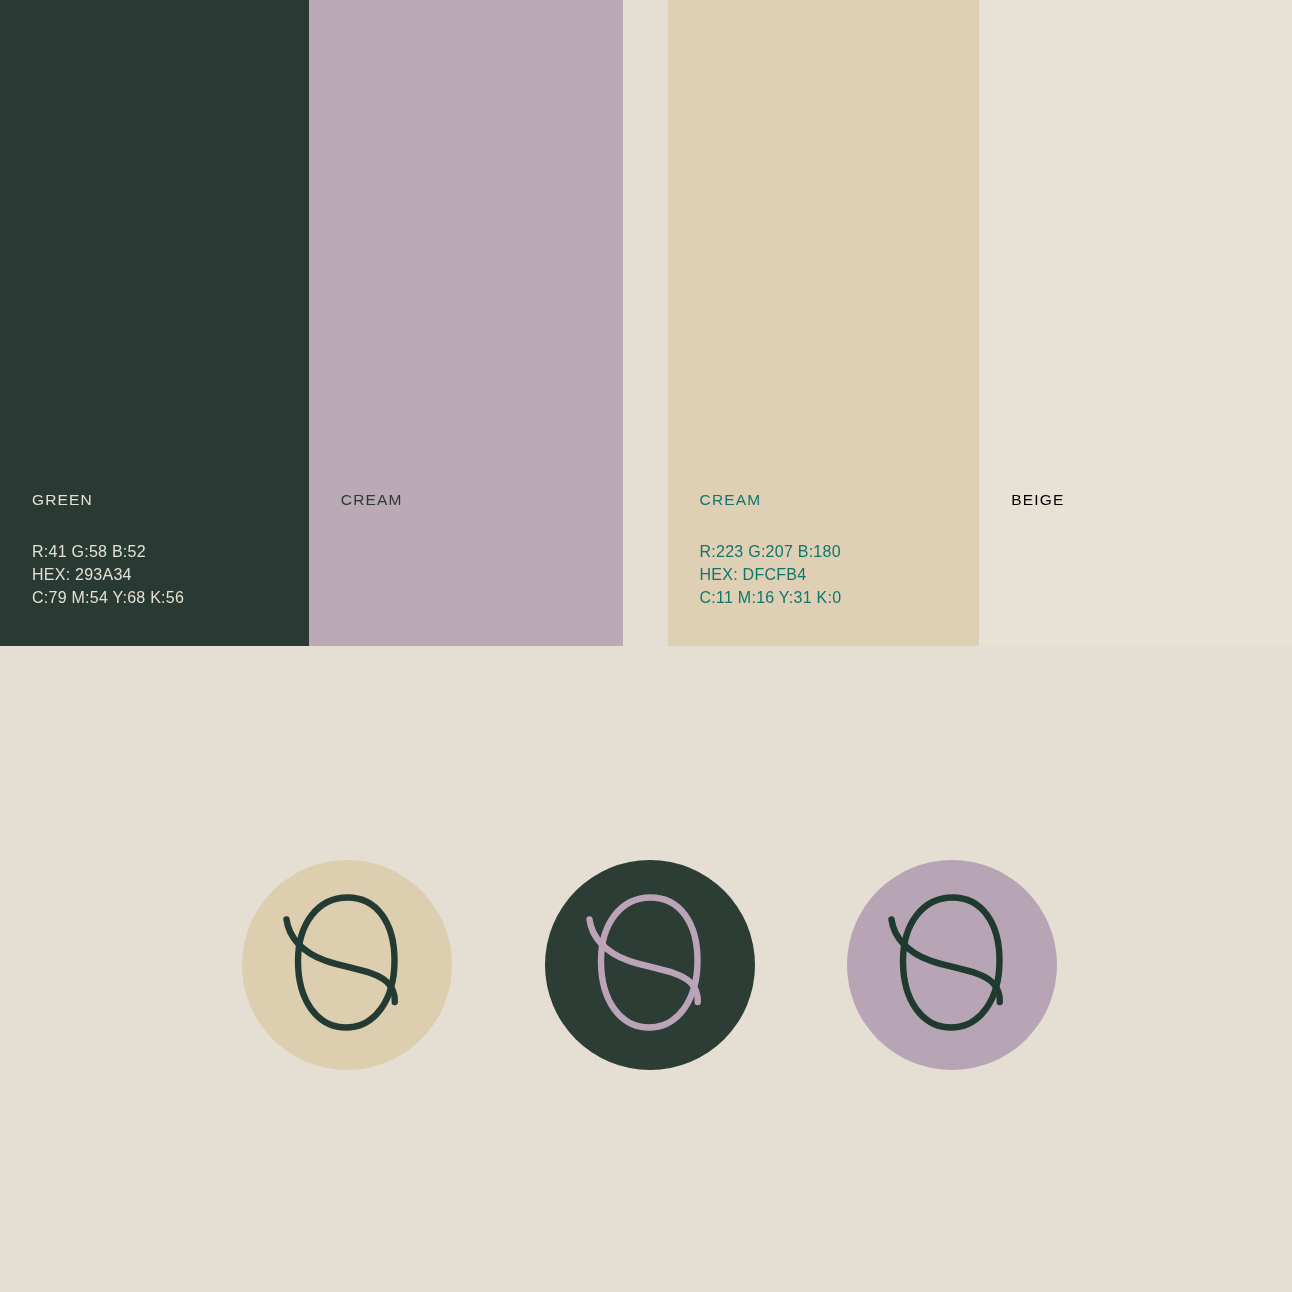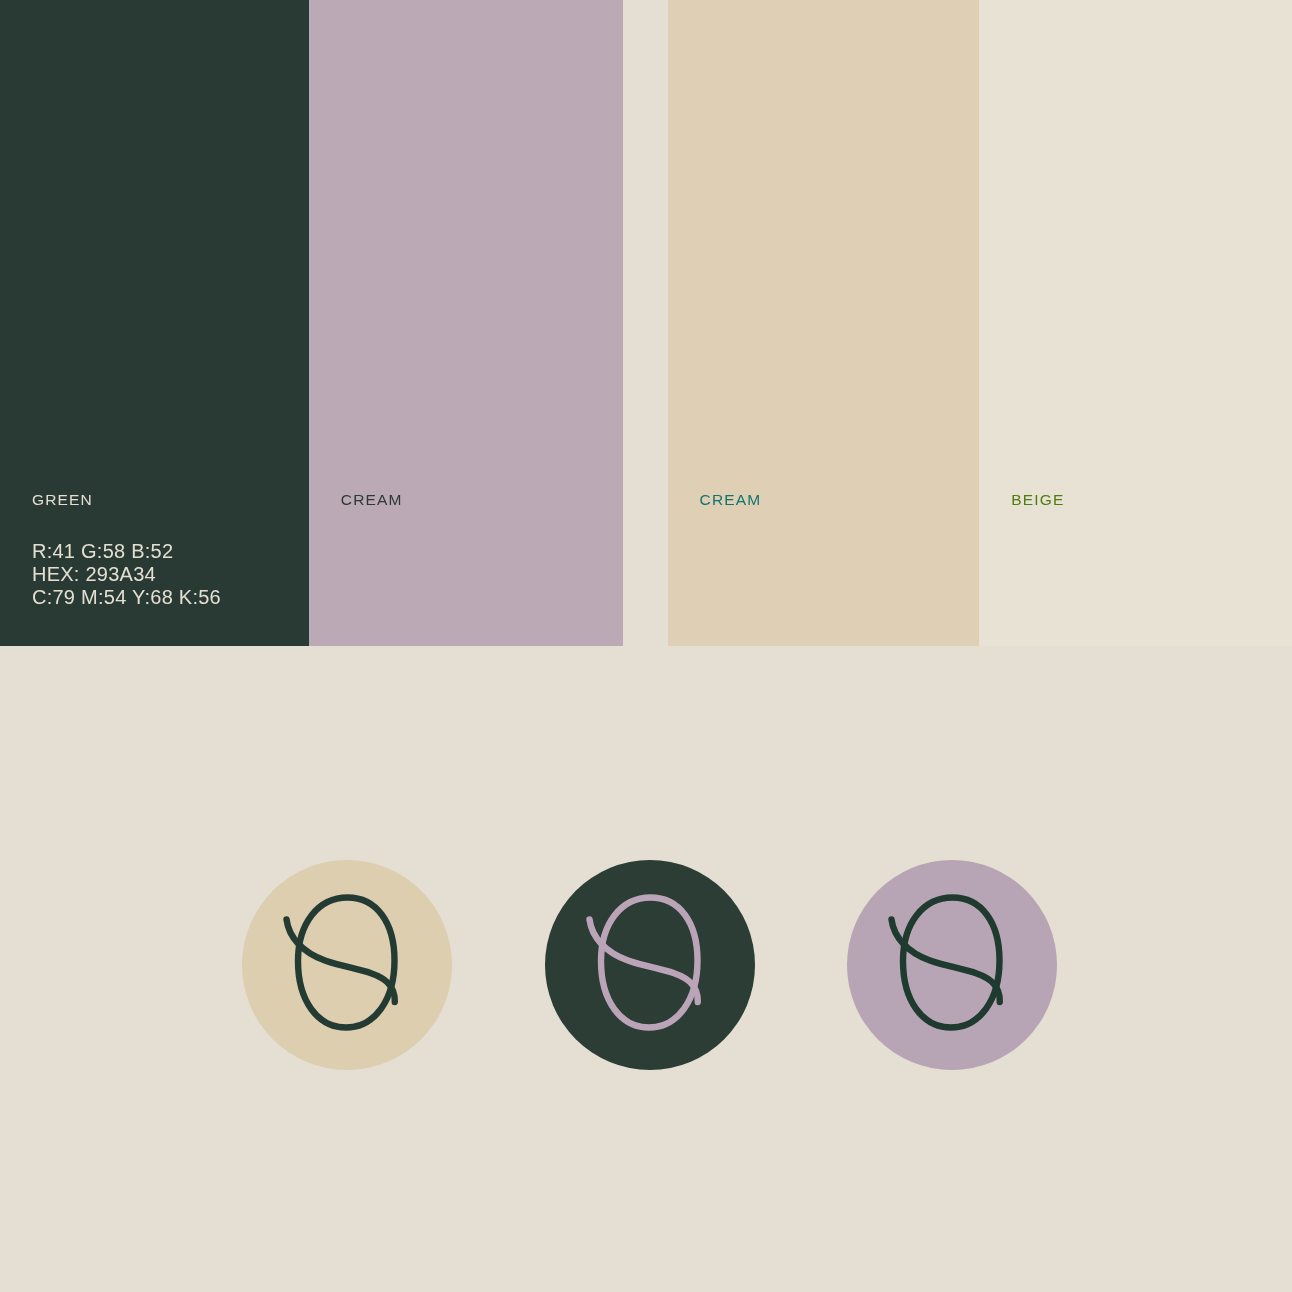--- a/index.html
+++ b/index.html
@@ -54,21 +54,21 @@
   .swatch-name {
     font-size: 15.5px;
     letter-spacing: 1.15px;
     font-weight: 400;
     line-height: 1;
     margin: 0 0 32px 0;
     white-space: nowrap;
   }
 
   .swatch-specs {
-    font-size: 20px;
+    font-size: 16px;
     line-height: 23px;
     letter-spacing: 0.25px;
     font-weight: 400;
   }
   .swatch-specs div { white-space: nowrap; }
 
   
   #logo-row {
     position: absolute;
     left: 0;
@@ -117,24 +117,29 @@
 
     <div class="swatch swatch-lilac" style="background: rgb(187, 169, 182); color: rgb(44, 58, 51);">
       <div class="swatch-info">
         <div class="swatch-name">CREAM</div>
       </div>
     </div>
 
     <div class="swatch swatch-cream" style="background: rgb(223, 207, 180); color: #0f766e; margin-left: 45px;">
       <div class="swatch-info">
         <div class="swatch-name">CREAM</div>
+        <div class="swatch-specs">
+          <div>R:223 G:207 B:180</div>
+          <div>HEX: DFCFB4</div>
+          <div>C:11 M:16 Y:31 K:0</div>
+        </div>
       </div>
     </div>
 
-    <div class="swatch swatch-beige" style="background: rgb(232, 226, 213); color: #4d7c0f;">
+    <div class="swatch swatch-beige" style="background: rgb(232, 226, 213); color: #000000;">
       <div class="swatch-info">
         <div class="swatch-name">BEIGE</div>
       </div>
     </div>
 
   </div>
 
   <div id="logo-row">
 
     <div class="logo-badge badge-1" style="background: rgb(220, 206, 174);">

